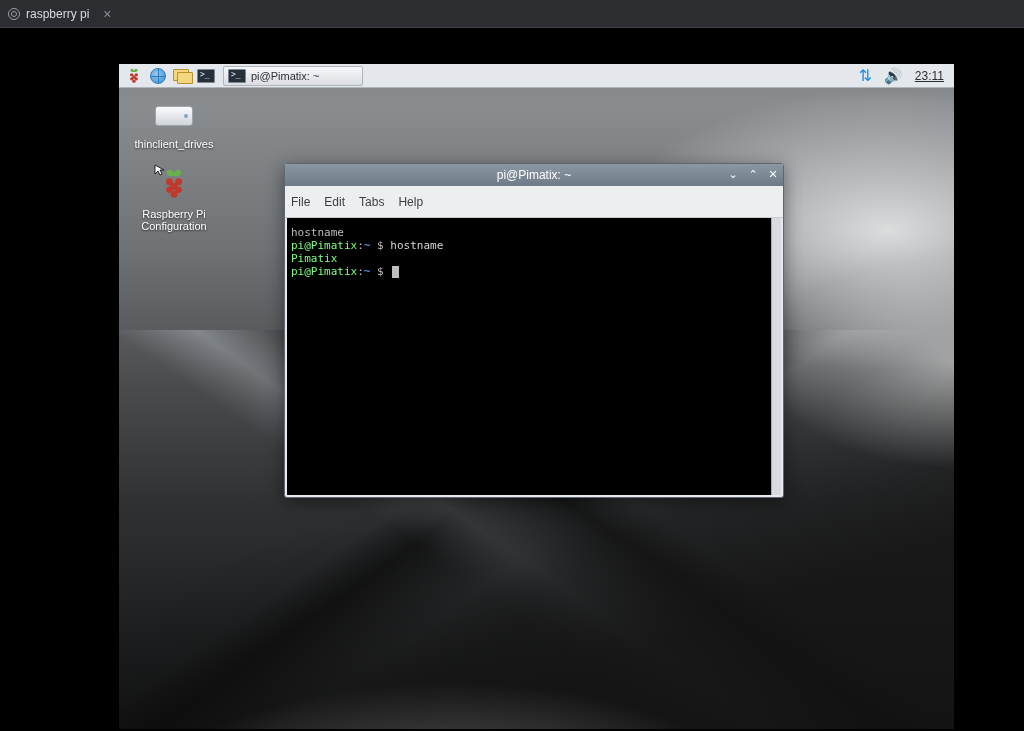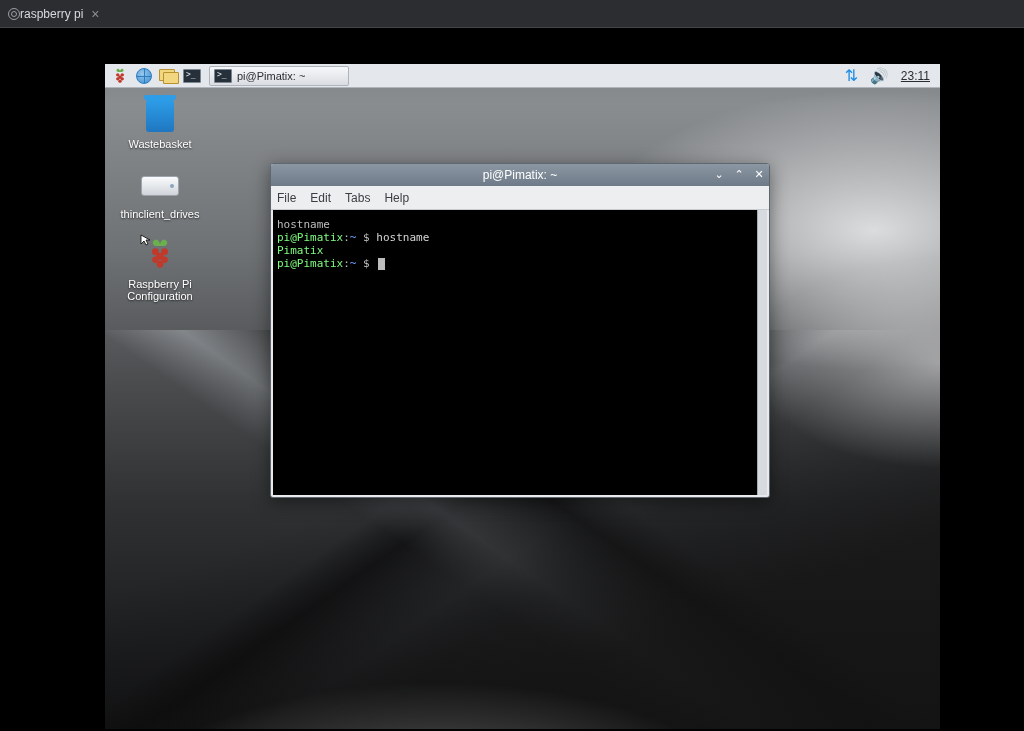--- a/index.html
+++ b/index.html
@@ -23,21 +23,21 @@
       display: flex;
       align-items: center;
       border-bottom: 1px solid #444;
     }
     .browser-tab {
       display: flex;
       align-items: center;
       padding: 0 8px;
       height: 100%;
       background: #2b2d30;
-      gap: 0;
+      gap: 6px;
     }
     .browser-tab-icon {
       width: 12px;
       height: 12px;
       border: 1.5px solid #9a9fa5;
       border-radius: 50%;
       position: relative;
     }
     .browser-tab-icon::before {
       content: "";
@@ -62,21 +62,21 @@
       position: absolute;
       top: 28px;
       left: 0;
       right: 0;
       bottom: 0;
       background: #000;
     }
     .desktop {
       position: absolute;
       top: 36px;
-      left: 105px;
+      left: 119px;
       width: 835px;
       height: 665px;
       background: linear-gradient(180deg, #808487 0%, #8a8d90 6%, #6f7275 28%, #4a4c4e 48%, #2f3133 66%, #111213 100%);
       overflow: hidden;
     }
     
     .wallpaper {
       position: absolute;
       inset: 0;
     }
@@ -313,21 +313,21 @@
     }
     .tb-ctrl {
       width: 12px; height: 12px;
       color: #fff;
       font-size: 11px;
       line-height: 11px;
       text-align: center;
       cursor: pointer;
     }
     .menubar {
-      height: 24px;
+      height: 32px;
       background: #edeef0;
       display: flex;
       align-items: center;
       padding: 0 6px;
       gap: 14px;
       border-bottom: 1px solid #c8ccd1;
     }
     .menuitem {
       font-size: 12px;
       color: #3b3e42;
@@ -413,26 +413,20 @@
         </div>
       </div>
       <div class="taskbar-right">
         <span class="net-icon">⇅</span>
         <span class="vol-icon">🔊</span>
         <span class="clock">23:11</span>
       </div>
     </div>
 
     <div class="desktop-icons">
-      <div class="di">
-        <div class="icon-box">
-            <div class="trash-icon"></div>
-          </div>
-        <span>Wastebasket</span>
-      </div>
       <div class="di">
         <div class="icon-box">
             <div class="drive-icon"></div>
           </div>
         <span>thinclient_drives</span>
       </div>
       <div class="di">
         <div class="icon-box">
           <div class="rpi-config-icon">
             <svg viewBox="0 0 24 28" width="28" height="32">

